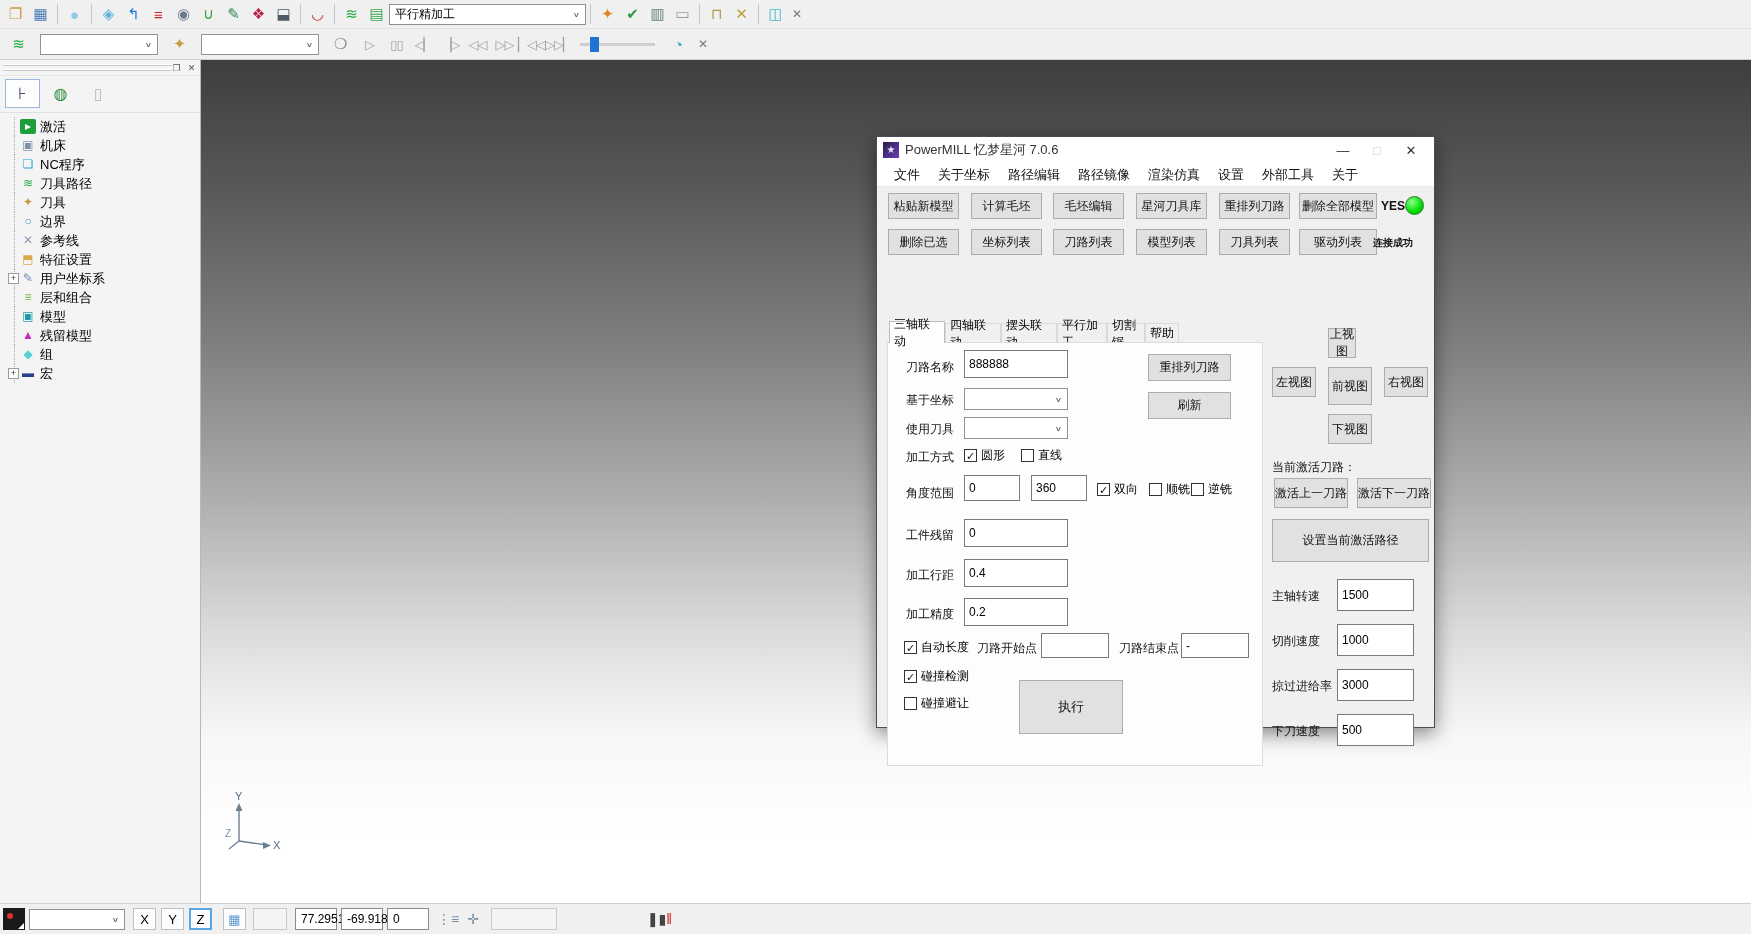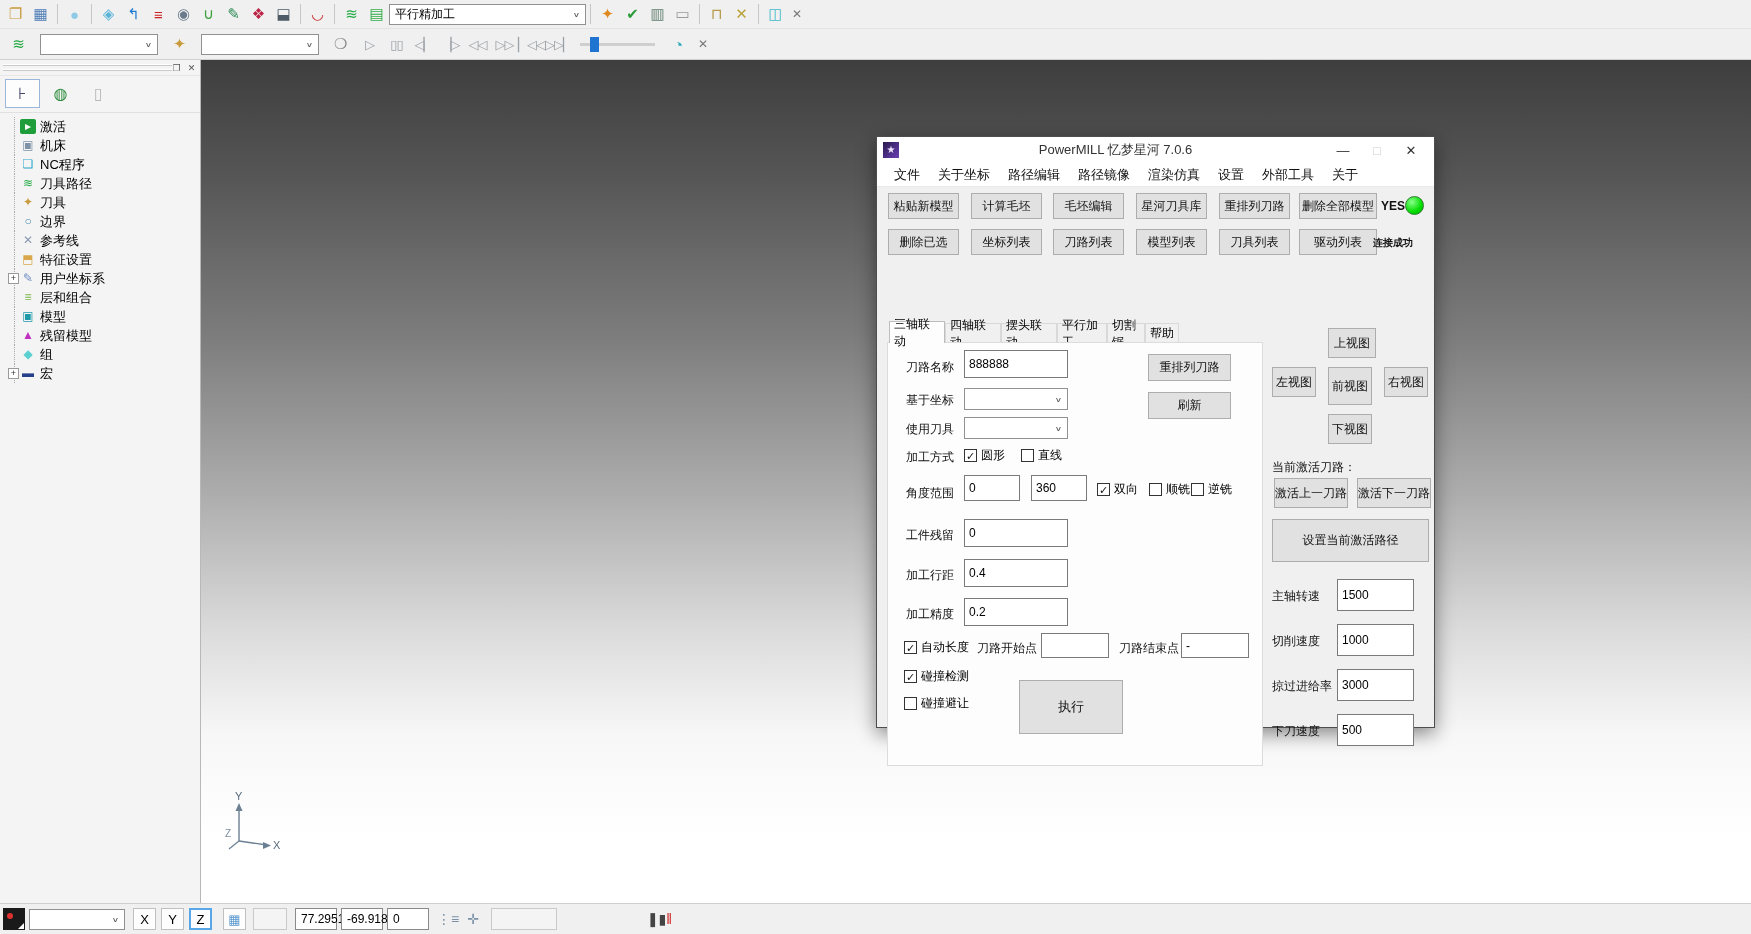--- a/index.html
+++ b/index.html
@@ -48,21 +48,21 @@
 
   
   .triad { position:absolute; left:22px; bottom:48px; width:60px; height:64px; }
 
   
   .dialog { position:absolute; left:876px; top:136px; width:559px; height:592px; background:#f0f0f0;
             border:1px solid #4d4d4d; box-shadow:0 6px 18px rgba(0,0,0,.45); }
   .dlg-title { height:26px; background:#fff; display:flex; align-items:center; padding:0 6px; }
   .dlg-ico { width:16px; height:16px; background:linear-gradient(135deg,#2a1b4e,#6a3fb5); color:#efe3ff;
              font-size:10px; line-height:16px; text-align:center; margin-right:6px; }
-  .dlg-title-text { font-size:13px; color:#333; flex:1;text-align:center; }
+  .dlg-title-text { font-size:13px; color:#333; flex:1; }
   .dlg-sys { display:flex; }
   .dlg-sys span { width:34px; height:22px; display:flex; align-items:center; justify-content:center; font-size:13px; color:#333; }
   .dlg-sys .maxi { color:#cfcfcf; }
   .dlg-menu { height:24px; background:#fff; display:flex; align-items:center; padding-left:8px; border-bottom:1px solid #e8e8e8; }
   .dlg-menu span { padding:0 9px; font-size:13px; color:#111; }
   .abtn { position:absolute; background:#e1e1e1; border:1px solid #adadad; font-size:12px; color:#111;
           display:flex; align-items:center; justify-content:center; text-align:center; cursor:default; }
   .magenta { color:#ee00ee; font-weight:bold; }
   .led { position:absolute; width:19px; height:19px; border-radius:50%;
          background:radial-gradient(circle at 35% 30%,#8aff8a,#00dd00 60%,#00a800); border:1px solid #2b7c2b; }
@@ -368,21 +368,21 @@
         <div class="finput" style="left: 304px; top: 446px; width: 68px; height: 25px;">-</div>
         <div class="cbrow" style="left: 27px; top: 481px;">
           <span class="cb">✓</span>
           <span>碰撞检测</span>
         </div>
         <div class="cbrow" style="left: 27px; top: 508px;">
           <span class="cb"></span>
           <span>碰撞避让</span>
         </div>
         <div class="abtn" style="left: 142px; top: 493px; width: 104px; height: 54px; font-size: 13px;">执行</div>
-        <div class="abtn" style="left: 451px; top: 141px; width: 48px; height: 30px;">上视图</div>
+        <div class="abtn" style="left: 451px; top: 141px; width: 28px; height: 30px;">上视图</div>
         <div class="abtn" style="left: 395px; top: 180px; width: 44px; height: 30px;">左视图</div>
         <div class="abtn" style="left: 451px; top: 180px; width: 44px; height: 38px;">前视图</div>
         <div class="abtn" style="left: 507px; top: 180px; width: 44px; height: 30px;">右视图</div>
         <div class="abtn" style="left: 451px; top: 227px; width: 44px; height: 30px;">下视图</div>
         <div class="flabel" style="left: 395px; top: 272px;">当前激活刀路：</div>
         <div class="abtn" style="left: 397px; top: 291px; width: 74px; height: 30px;">激活上一刀路</div>
         <div class="abtn" style="left: 480px; top: 291px; width: 74px; height: 30px;">激活下一刀路</div>
         <div class="abtn" style="left: 395px; top: 332px; width: 157px; height: 43px;">设置当前激活路径</div>
         <div class="flabel" style="left: 395px; top: 401px;">主轴转速</div>
         <div class="finput" style="left: 460px; top: 392px; width: 77px; height: 32px;">1500</div>

